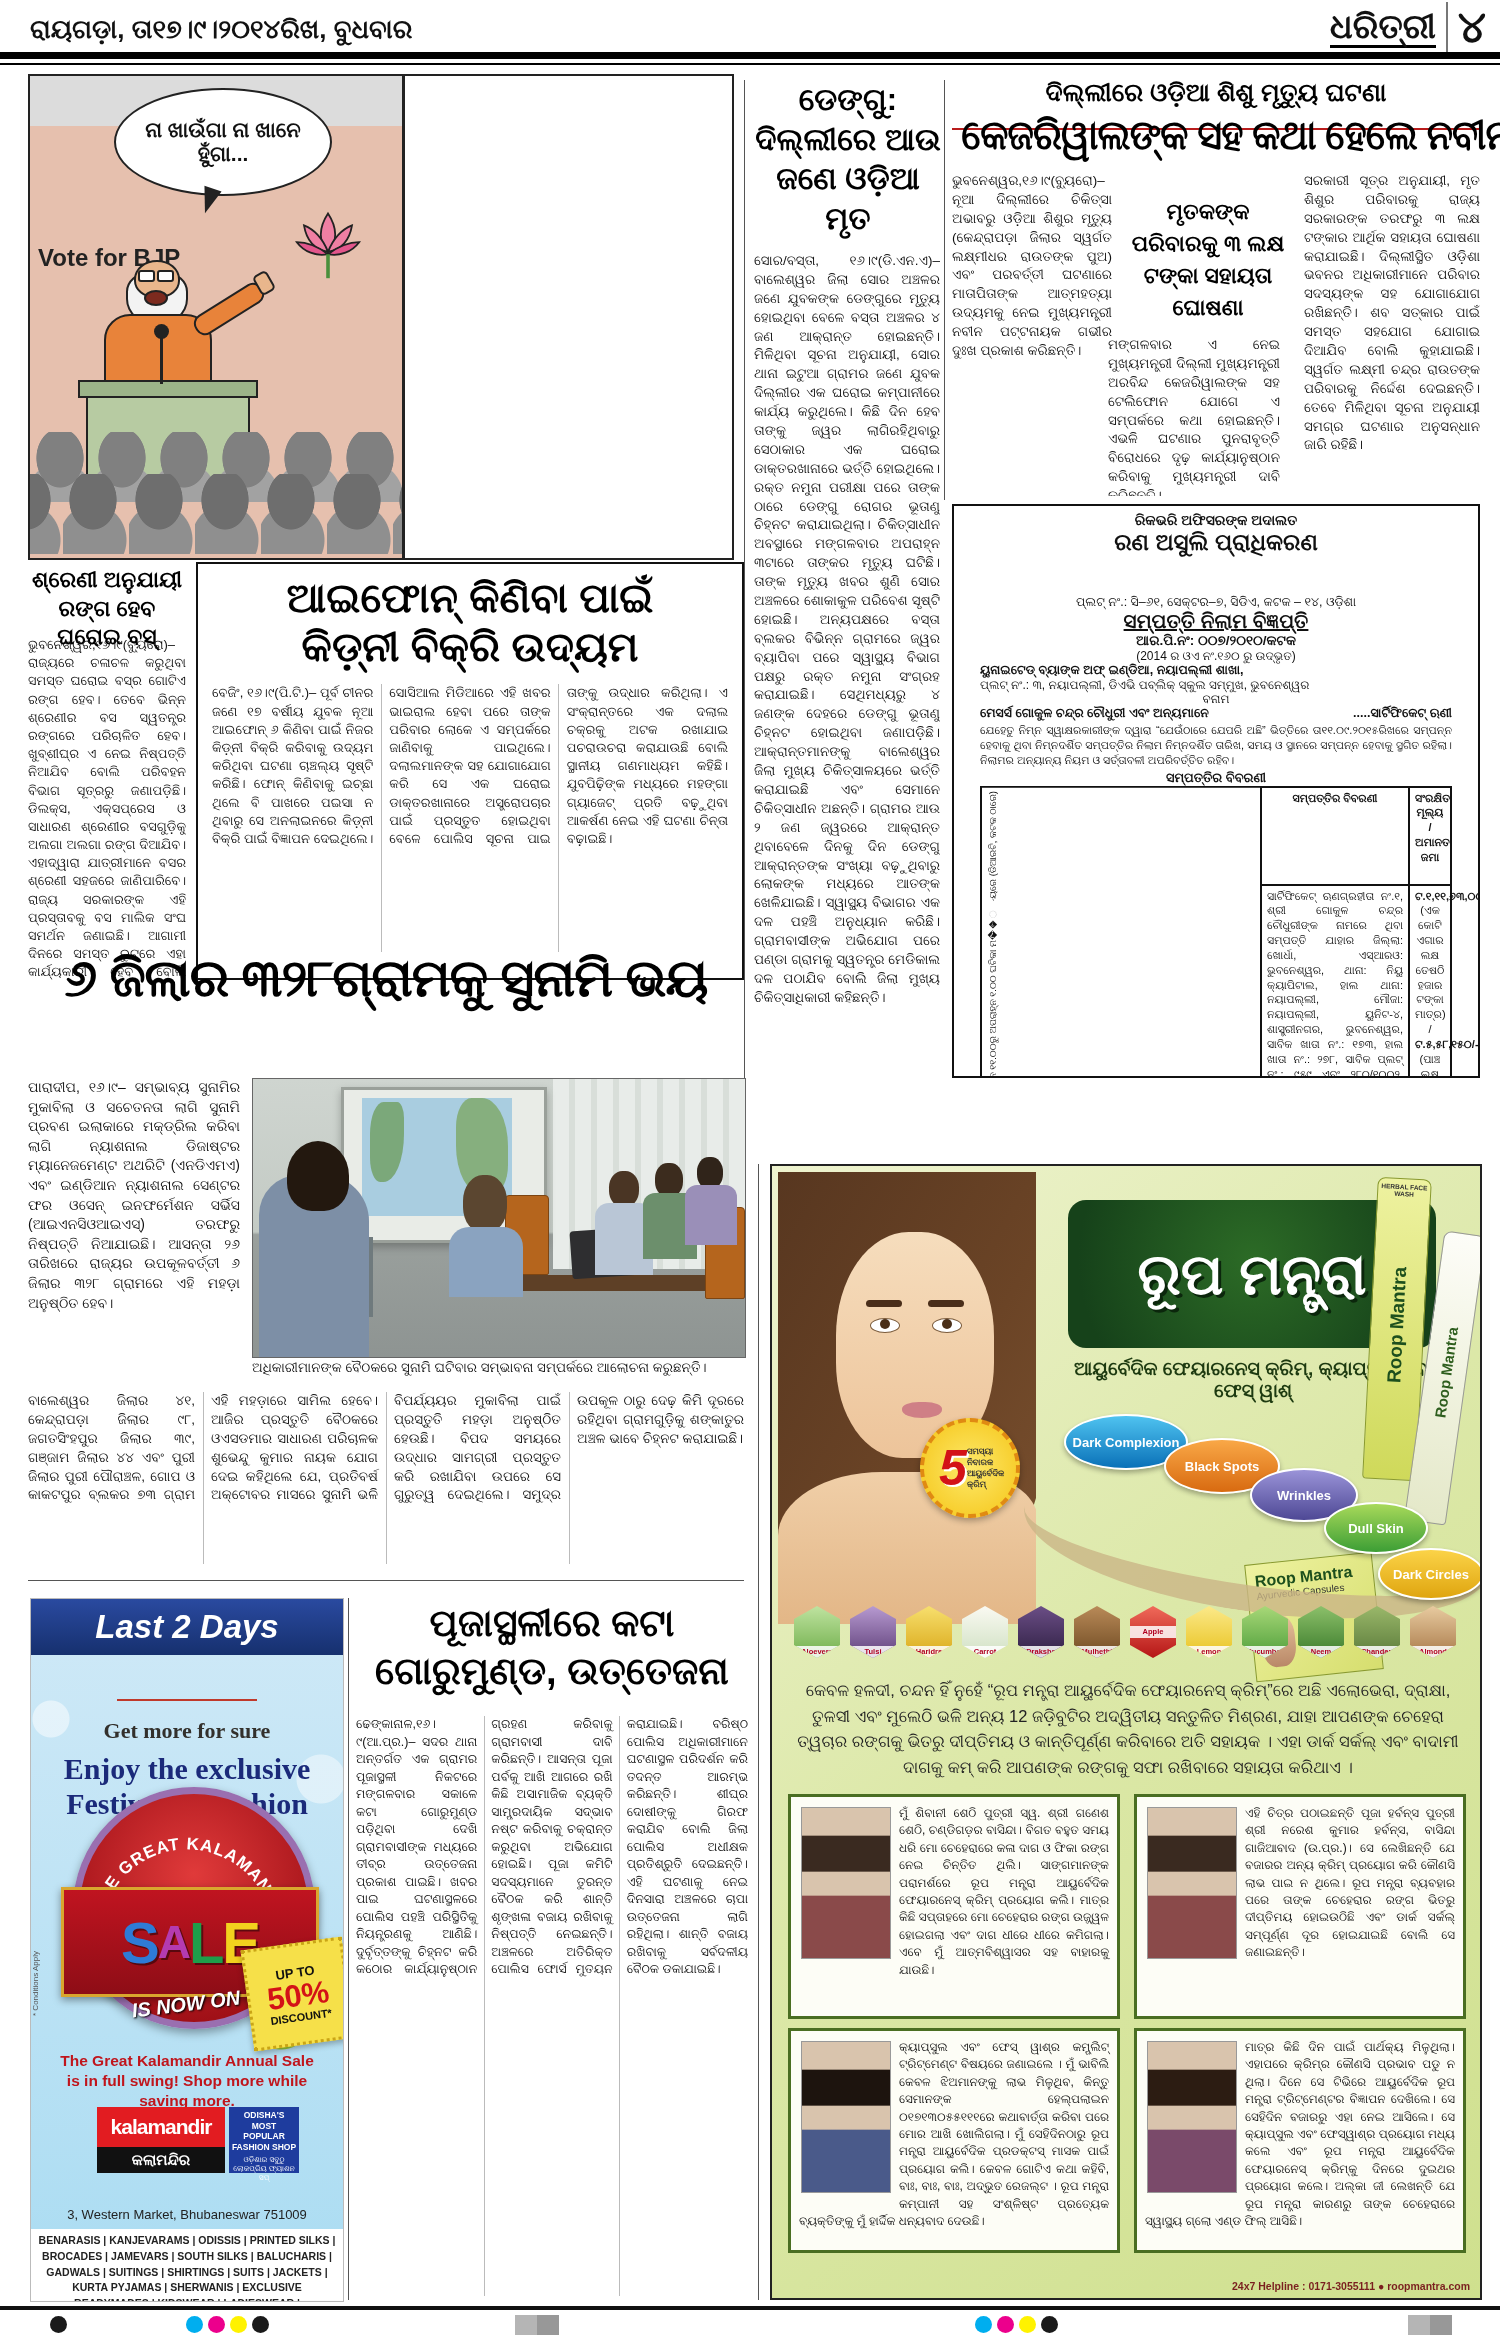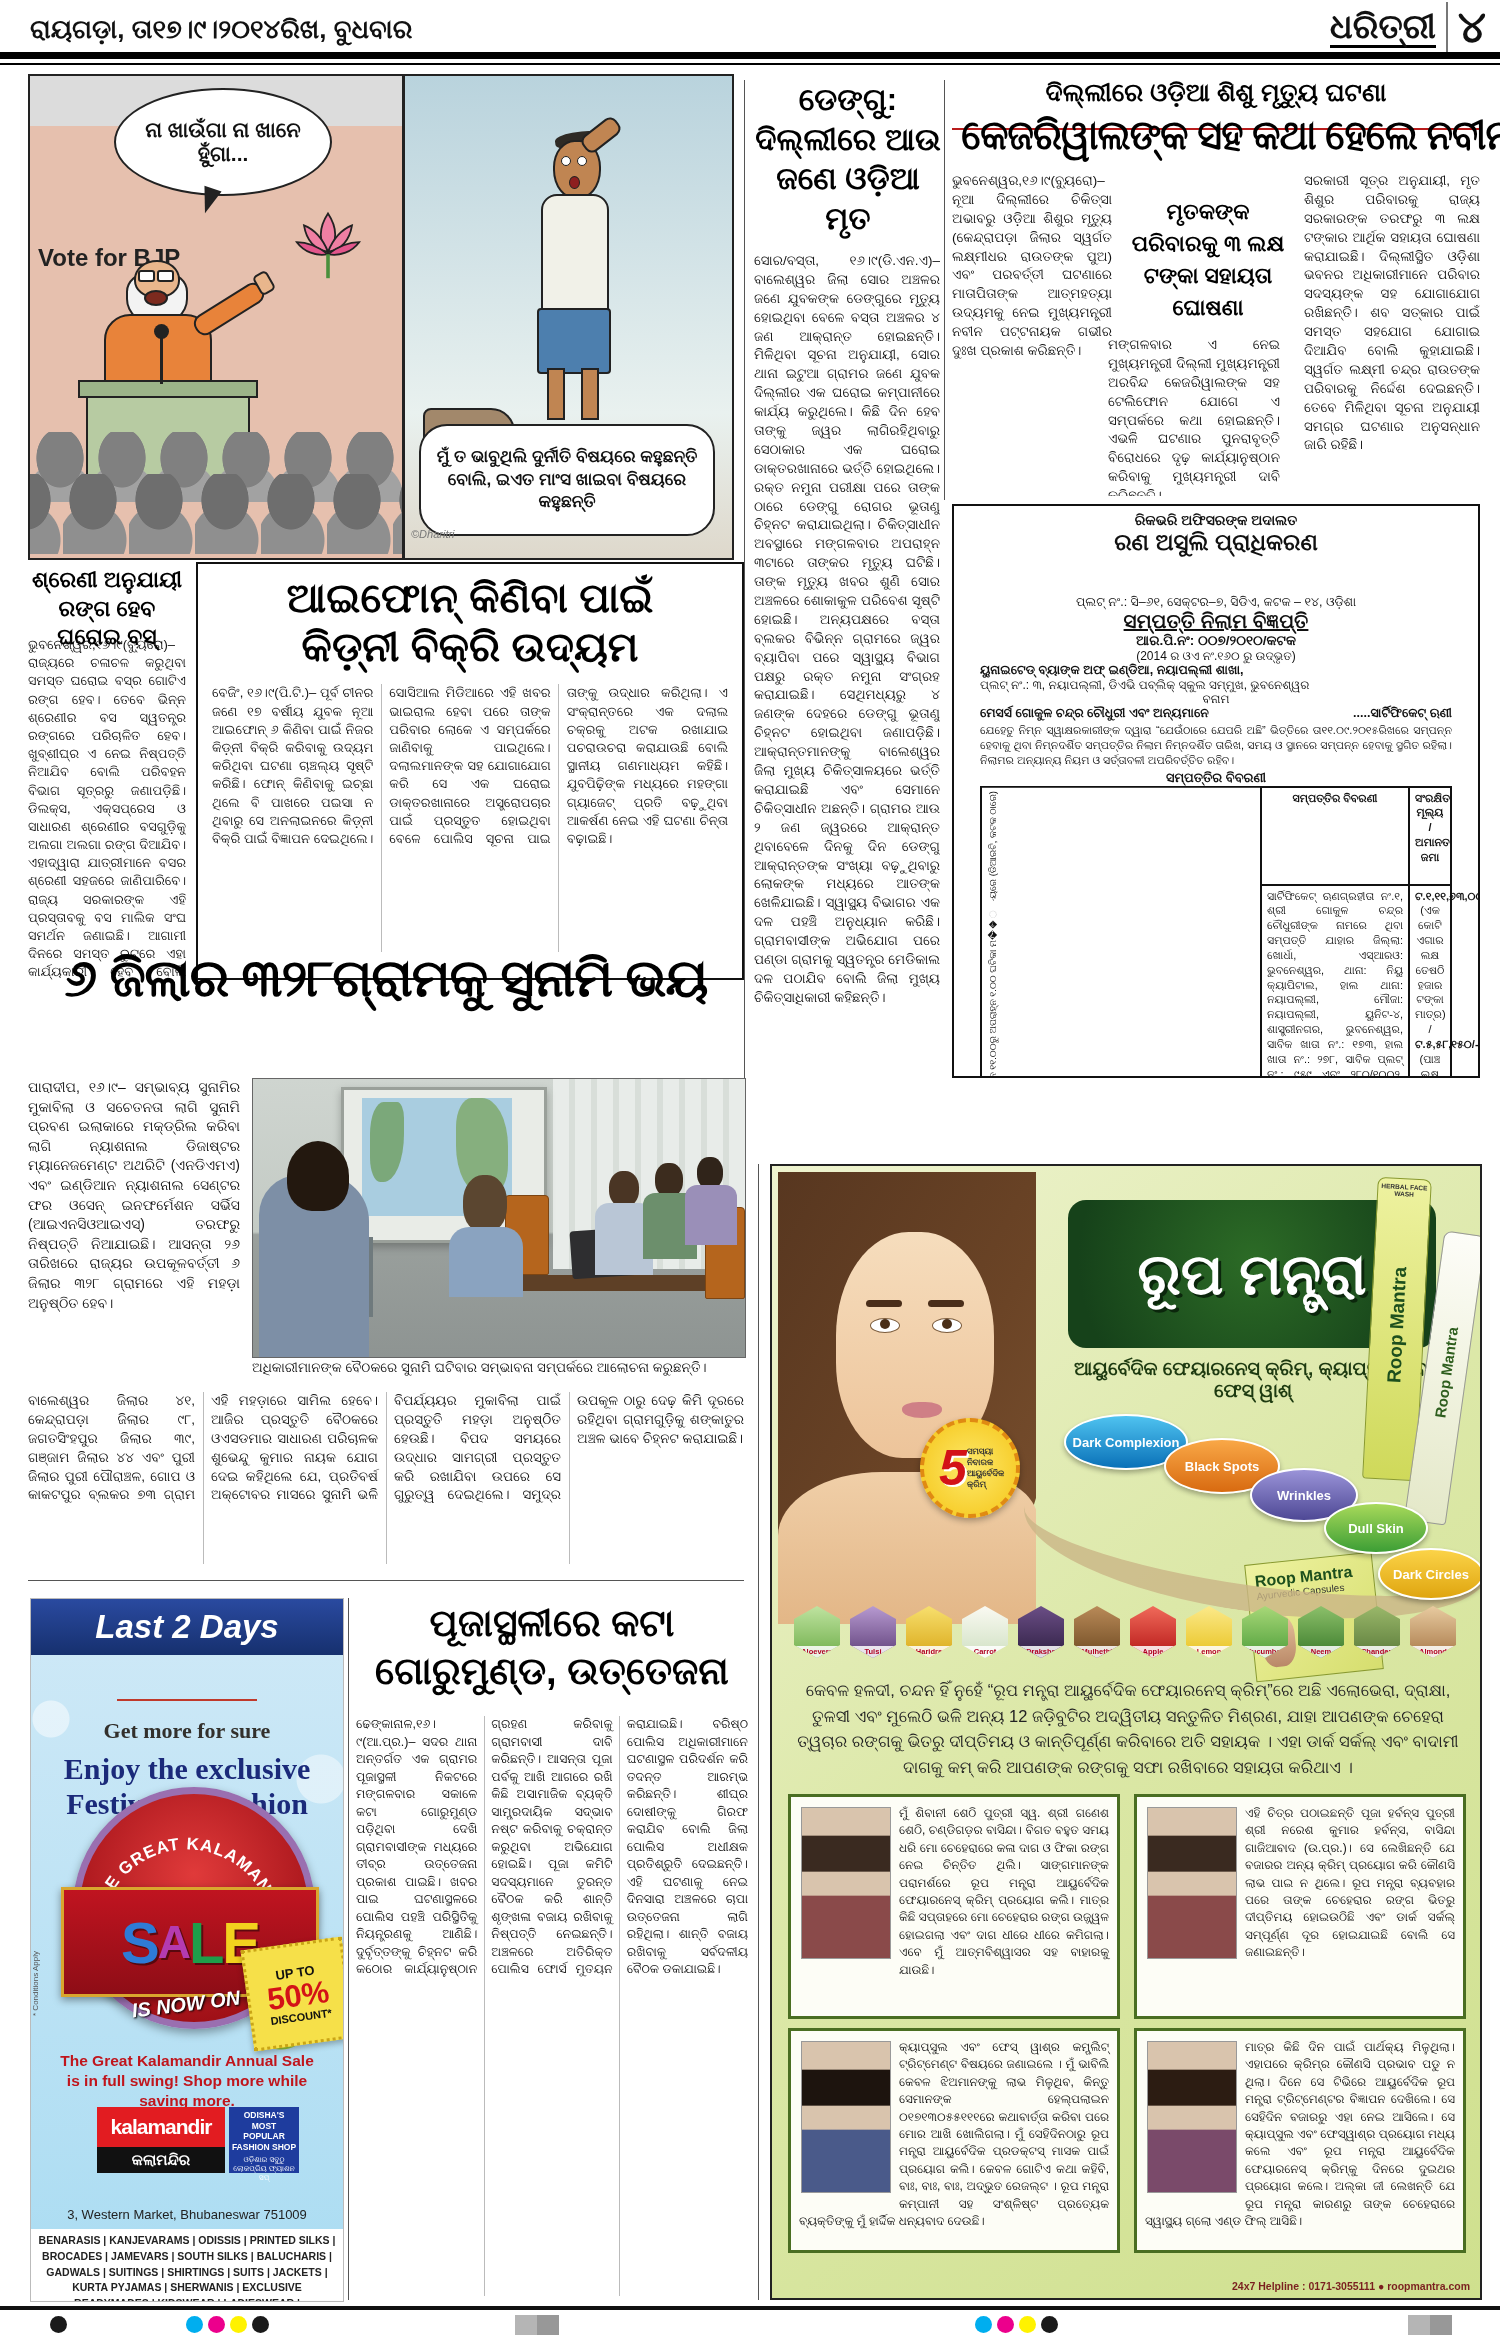--- a/index.html
+++ b/index.html
@@ -119,37 +119,20 @@
       <div class="abs" style="left:48px;top:304px;width:176px;height:14px;background:#9cb489;border:2px solid #222;"></div>
       <div class="abs" style="left:130px;top:258px;width:3px;height:50px;background:#222;"></div>
       <div class="abs" style="left:124px;top:248px;width:15px;height:15px;background:#222;border-radius:50%;"></div>
 
       <div class="abs crowd" style="left:0;top:356px;width:100%;height:70px;"></div>
       <div class="abs crowd2" style="left:0;top:398px;width:100%;height:80px;"></div>
 
       <div class="bubble abs" style="left:84px;top:12px;width:218px;height:108px;font-size:21px;">ନା ଖାଉଁଗା ନା ଖାନେ ହୁଁଗା...</div>
       <div class="abs" style="left:170px;top:112px;width:0;height:0;border-left:9px solid transparent;border-right:9px solid transparent;border-top:26px solid #222;transform:rotate(18deg);"></div>
     </div>
-    <div id="cpanel2">
-
-      <div class="abs" style="left:18px;top:332px;width:88px;height:72px;background:#a2886b;border:2px solid #222;border-radius:8px 24px 4px 4px;"></div>
-
-      <div class="abs" style="left:150px;top:56px;width:46px;height:16px;background:#2e2a25;border-radius:40%;transform:rotate(-8deg);"></div>
-      <div class="abs" style="left:148px;top:64px;width:44px;height:56px;background:#c08552;border:2px solid #222;border-radius:45% 45% 50% 50%;"></div>
-      <div class="abs" style="left:156px;top:80px;width:8px;height:8px;background:#fff;border:1.5px solid #222;border-radius:50%;"></div>
-      <div class="abs" style="left:172px;top:80px;width:8px;height:8px;background:#fff;border:1.5px solid #222;border-radius:50%;"></div>
-      <div class="abs" style="left:164px;top:100px;width:9px;height:11px;background:#8e1f1f;border:1.5px solid #222;border-radius:50%;"></div>
-      <div class="abs" style="left:186px;top:38px;width:16px;height:38px;background:#c08552;border:2px solid #222;border-radius:8px;transform:rotate(52deg);"></div>
-      <div class="abs" style="left:136px;top:118px;width:64px;height:118px;background:#f1f1e8;border:2px solid #222;border-radius:16px 16px 4px 4px;"></div>
-      <div class="abs" style="left:132px;top:232px;width:70px;height:62px;background:#4d7fae;border:2px solid #222;border-radius:4px;"></div>
-      <div class="abs" style="left:142px;top:292px;width:14px;height:48px;background:#c08552;border:2px solid #222;"></div>
-      <div class="abs" style="left:176px;top:292px;width:14px;height:48px;background:#c08552;border:2px solid #222;"></div>
-      <div class="bubble2 abs" style="left:14px;top:348px;width:296px;height:112px;font-size:17px;line-height:1.35;">ମୁଁ ତ ଭାବୁଥିଲି ଦୁର୍ନୀତି ବିଷୟରେ କହୁଛନ୍ତି ବୋଲି, ଇଏତ ମାଂସ ଖାଇବା ବିଷୟରେ କହୁଛନ୍ତି</div>
-      <div class="abs" style="left:6px;top:452px;font-size:11px;color:#777;font-style:italic;">©Dharitri</div>
-    </div>
   </div>
 
   <div class="abs vrule" style="left:744px;top:80px;height:1078px;"></div>
   <div class="abs vrule" style="left:944px;top:80px;height:420px;"></div>
 
   <div class="abs ctr hd" style="left:752px;top:80px;width:192px;font-size:31px;line-height:1.28;">ଡେଙ୍ଗୁ: ଦିଲ୍ଲୀରେ ଆଉ ଜଣେ ଓଡ଼ିଆ ମୃତ</div>
   <div class="abs ob jus" style="left:754px;top:252px;width:186px;height:906px;font-size:13.5px;">ସୋର/ବସ୍ତା, ୧୬।୯(ଡି.ଏନ.ଏ)– ବାଲେଶ୍ୱର ଜିଲା ସୋର ଅଞ୍ଚଳର ଜଣେ ଯୁବକଙ୍କ ଡେଙ୍ଗୁରେ ମୃତ୍ୟୁ ହୋଇଥିବା ବେଳେ ବସ୍ତା ଅଞ୍ଚଳର ୪ ଜଣ ଆକ୍ରାନ୍ତ ହୋଇଛନ୍ତି। ମିଳିଥିବା ସୂଚନା ଅନୁଯାୟୀ, ସୋର ଥାନା ଇଟୁଆ ଗ୍ରାମର ଜଣେ ଯୁବକ ଦିଲ୍ଲୀର ଏକ ଘରୋଇ କମ୍ପାନୀରେ କାର୍ଯ୍ୟ କରୁଥିଲେ। କିଛି ଦିନ ହେବ ତାଙ୍କୁ ଜ୍ୱର ଲାଗିରହିଥିବାରୁ ସେଠାକାର ଏକ ଘରୋଇ ଡାକ୍ତରଖାନାରେ ଭର୍ତ୍ତି ହୋଇଥିଲେ। ରକ୍ତ ନମୁନା ପରୀକ୍ଷା ପରେ ତାଙ୍କ ଠାରେ ଡେଙ୍ଗୁ ରୋଗର ଭୂତାଣୁ ଚିହ୍ନଟ କରାଯାଇଥିଲା। ଚିକିତ୍ସାଧୀନ ଅବସ୍ଥାରେ ମଙ୍ଗଳବାର ଅପରାହ୍ନ ୩ଟାରେ ତାଙ୍କର ମୃତ୍ୟୁ ଘଟିଛି। ତାଙ୍କ ମୃତ୍ୟୁ ଖବର ଶୁଣି ସୋର ଅଞ୍ଚଳରେ ଶୋକାକୁଳ ପରିବେଶ ସୃଷ୍ଟି ହୋଇଛି। ଅନ୍ୟପକ୍ଷରେ ବସ୍ତା ବ୍ଲକର ବିଭିନ୍ନ ଗ୍ରାମରେ ଜ୍ୱର ବ୍ୟାପିବା ପରେ ସ୍ୱାସ୍ଥ୍ୟ ବିଭାଗ ପକ୍ଷରୁ ରକ୍ତ ନମୁନା ସଂଗ୍ରହ କରାଯାଇଛି। ସେଥିମଧ୍ୟରୁ ୪ ଜଣଙ୍କ ଦେହରେ ଡେଙ୍ଗୁ ଭୂତାଣୁ ଚିହ୍ନଟ ହୋଇଥିବା ଜଣାପଡ଼ିଛି। ଆକ୍ରାନ୍ତମାନଙ୍କୁ ବାଲେଶ୍ୱର ଜିଲା ମୁଖ୍ୟ ଚିକିତ୍ସାଳୟରେ ଭର୍ତ୍ତି କରାଯାଇଛି ଏବଂ ସେମାନେ ଚିକିତ୍ସାଧୀନ ଅଛନ୍ତି। ଗ୍ରାମର ଆଉ ୨ ଜଣ ଜ୍ୱରରେ ଆକ୍ରାନ୍ତ ଥିବାବେଳେ ଦିନକୁ ଦିନ ଡେଙ୍ଗୁ ଆକ୍ରାନ୍ତଙ୍କ ସଂଖ୍ୟା ବଢ଼ୁଥିବାରୁ ଲୋକଙ୍କ ମଧ୍ୟରେ ଆତଙ୍କ ଖେଳିଯାଇଛି। ସ୍ୱାସ୍ଥ୍ୟ ବିଭାଗର ଏକ ଦଳ ପହଞ୍ଚି ଅନୁଧ୍ୟାନ କରିଛି। ଗ୍ରାମବାସୀଙ୍କ ଅଭିଯୋଗ ପରେ ପଣ୍ଡା ଗ୍ରାମକୁ ସ୍ୱତନ୍ତ୍ର ମେଡିକାଲ ଦଳ ପଠାଯିବ ବୋଲି ଜିଲା ମୁଖ୍ୟ ଚିକିତ୍ସାଧିକାରୀ କହିଛନ୍ତି।</div>
 
   <div class="abs ctr hd" style="left:952px;top:78px;width:528px;font-size:25px;border-bottom:2px solid #b91c1c;padding-bottom:20px;">ଦିଲ୍ଲୀରେ ଓଡ଼ିଆ ଶିଶୁ ମୃତ୍ୟୁ ଘଟଣା</div>
   <div class="abs ctr hd nowrap scalex" style="left:942px;top:112px;width:548px;font-size:41px;letter-spacing:-1px;">କେଜରିୱାଲଙ୍କ ସହ କଥା ହେଲେ ନବୀନ</div>
@@ -353,21 +336,21 @@
       </div>
     <div class="hex" style="left:190px;top:440px;background:linear-gradient(#fafaf2,#cfe0c2);">
         <span class="hexlbl">Carrot</span>
       </div>
     <div class="hex" style="left:246px;top:440px;background:linear-gradient(#6b4e86,#2e1f42);">
         <span class="hexlbl">Draksha</span>
       </div>
     <div class="hex" style="left:302px;top:440px;background:linear-gradient(#b98a58,#6e4a22);">
         <span class="hexlbl">Mulhethi</span>
       </div>
-    <div class="hex" style="left:358px;top:440px;background:linear-gradient(#f06a5a,#b51616);">
+    <div class="hex" style="left:358px;top:440px;background:linear-gradient(#f06a5a,#b51616);align-items:center;">
         <span class="hexlbl">Apple</span>
       </div>
     <div class="hex" style="left:414px;top:440px;background:linear-gradient(#fbe98a,#e8c21e);">
         <span class="hexlbl">Lemon</span>
       </div>
     <div class="hex" style="left:470px;top:440px;background:linear-gradient(#a8d878,#4e9e3a);">
         <span class="hexlbl">Cucumber</span>
       </div>
     <div class="hex" style="left:526px;top:440px;background:linear-gradient(#8cc06a,#3a7a2a);">
         <span class="hexlbl">Neem</span>

